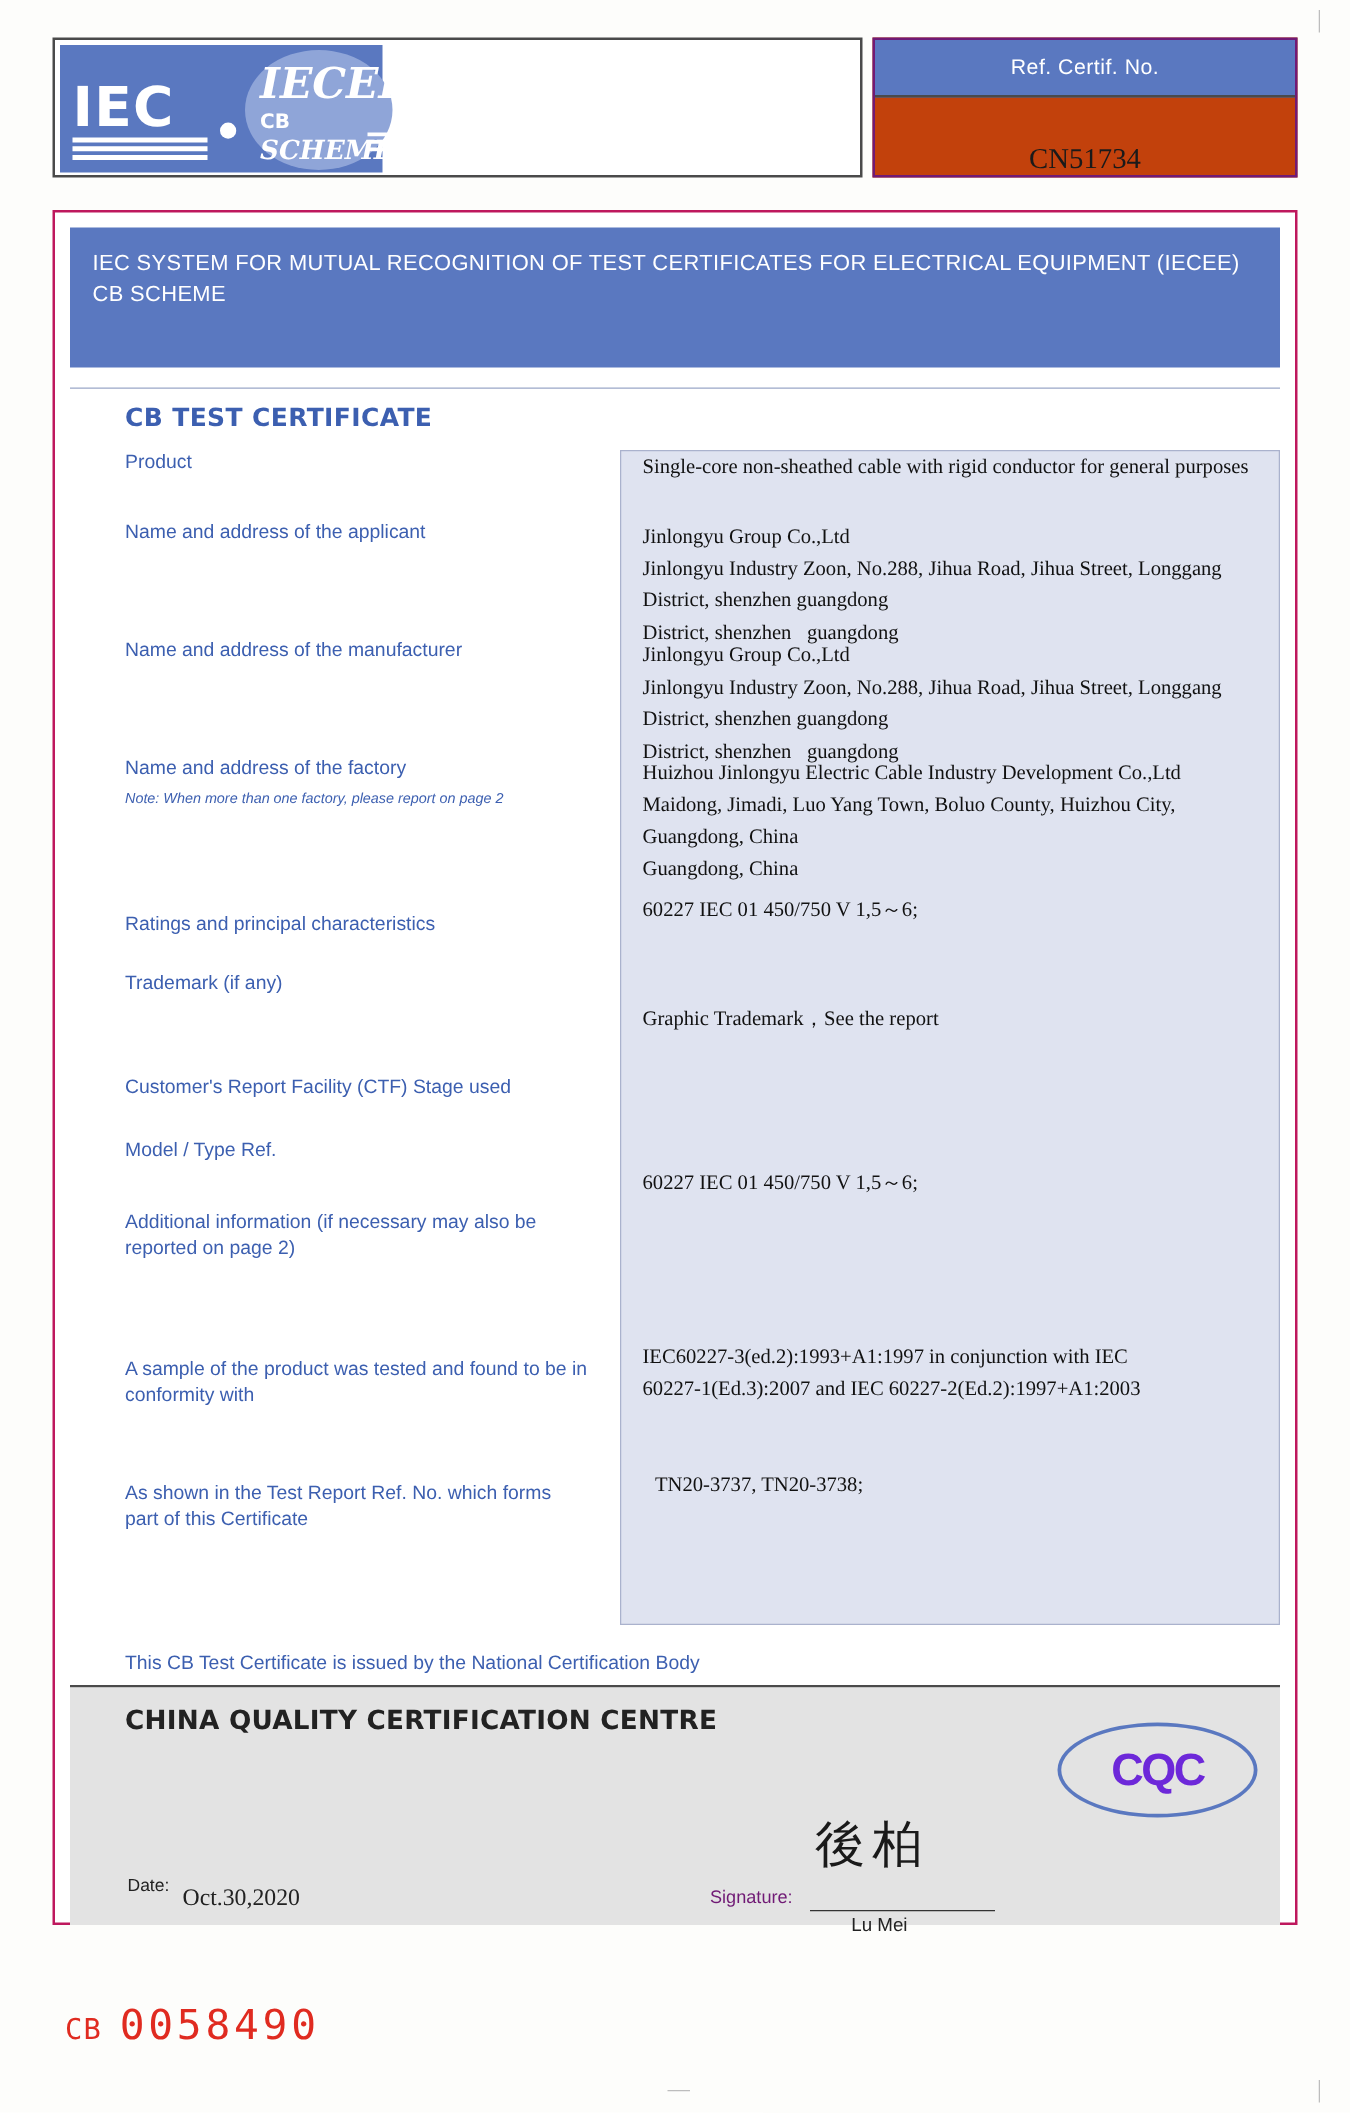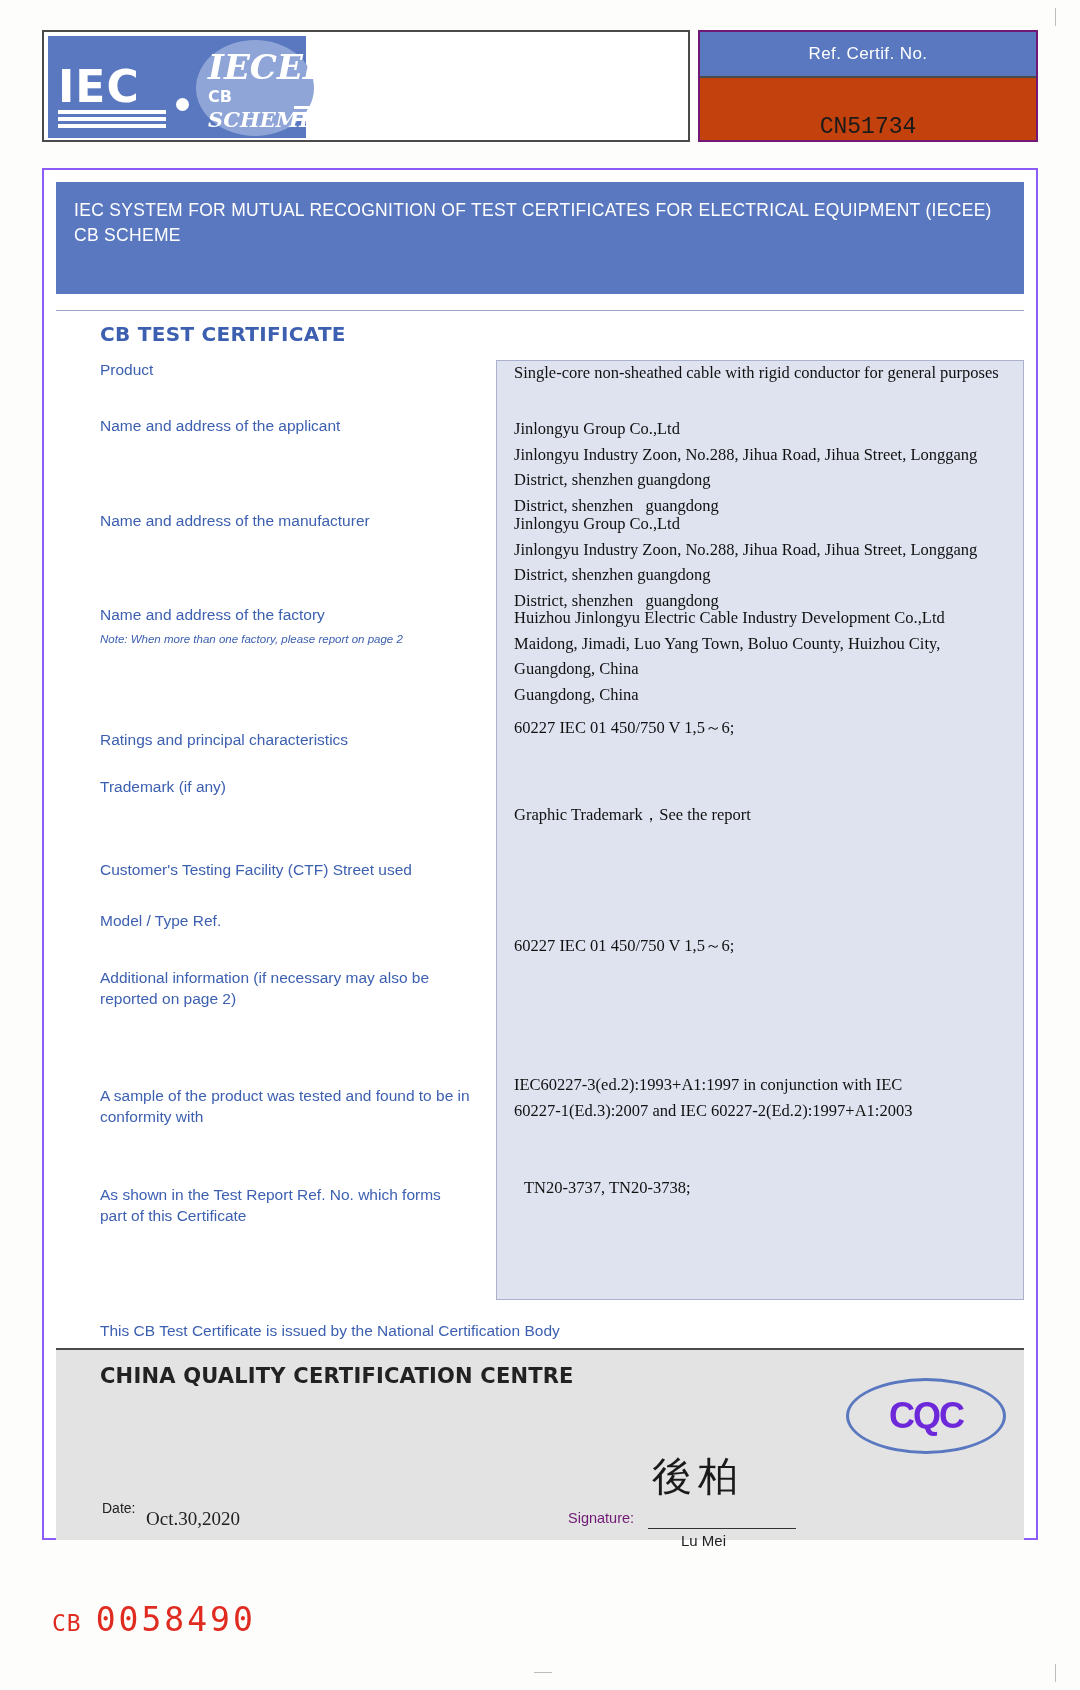--- a/index.html
+++ b/index.html
@@ -129,32 +129,32 @@
     justify-content: center;
     font-size: 17px;
     letter-spacing: .4px;
     border-bottom: 2px solid #4a4a4a;
   }
   .ref-value {
     flex: 1;
     display: flex;
     align-items: center;
     justify-content: center;
-    font-family: Liberation Mono, monospace;
+    font-family: Liberation Serif, serif;
     font-size: 23px;
     color: #1a1a1a;
     margin-top: 36px;
   }
 
   
   .main-frame {
     position: absolute;
     left: 42px; top: 168px;
     width: 996px; height: 1372px;
-    border: 2px solid #8b5cf6;
+    border: 2px solid #be185d;
     background: #ffffff;
   }
   .banner {
     position: absolute;
     left: 12px; top: 12px;
     width: 968px; height: 112px;
     background: #5a78c0;
     color: #ffffff;
     padding: 16px 18px;
     font-size: 17.5px;
@@ -396,21 +396,21 @@
     <div class="labels">
       <div class="label" style="top:0px;">Product</div>
       <div class="label" style="top:56px;">Name and address of the applicant</div>
       <div class="label" style="top:151px;">Name and address of the manufacturer</div>
       <div class="label" style="top:245px;">
         <span>Name and address of the factory</span>
         <span class="note">Note: When more than one factory, please report on page 2</span>
       </div>
       <div class="label" style="top:346px;margin-top:24px;">Ratings and principal characteristics</div>
       <div class="label" style="top:417px;">Trademark (if any)</div>
-      <div class="label" style="top:500px;">Customer's Testing Facility (CTF) Street used</div>
+      <div class="label" style="top:500px;">Customer's Report Facility (CTF) Stage used</div>
       <div class="label" style="top:551px;">Model / Type Ref.</div>
       <div class="label" style="top:608px;">Additional information (if necessary may also be reported on page 2)</div>
       <div class="label" style="top:726px;">A sample of the product was tested and found to be in conformity with</div>
       <div class="label" style="top:825px;">As shown in the Test Report Ref. No. which forms part of this Certificate</div>
     </div>
 
     <div class="values">
       <div class="val just" style="top:0px;">Single-core non-sheathed cable with rigid conductor for general purposes</div>
 
       <div class="val" style="top:56px;">

